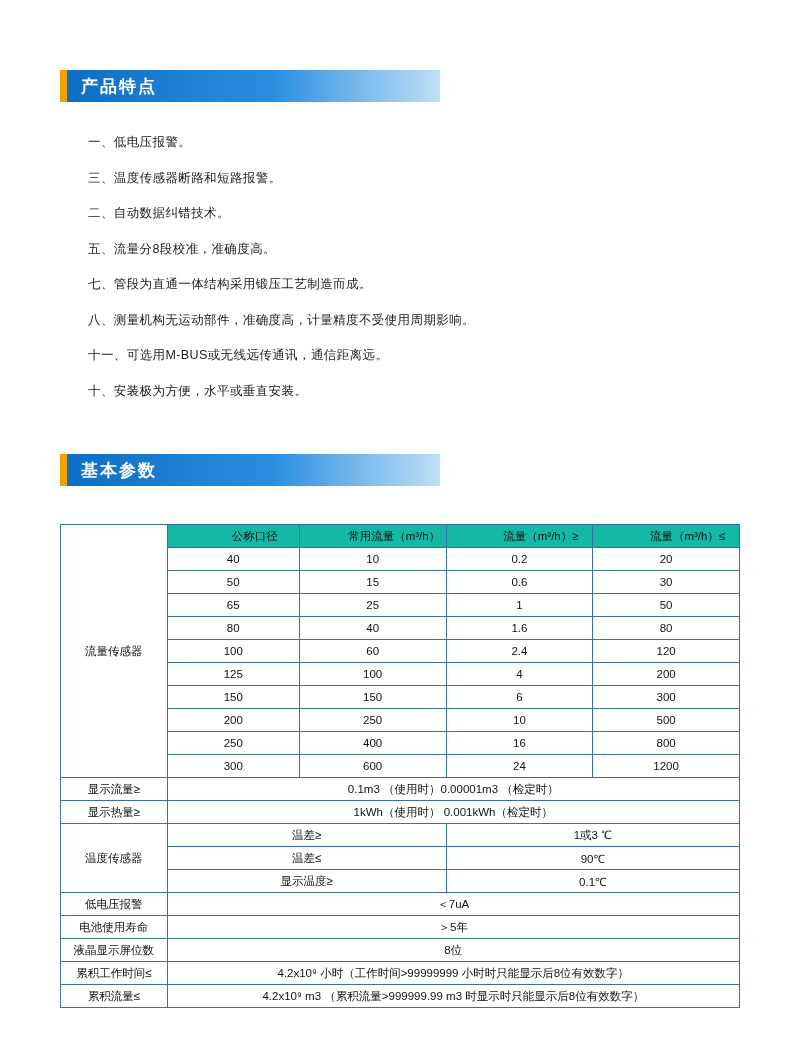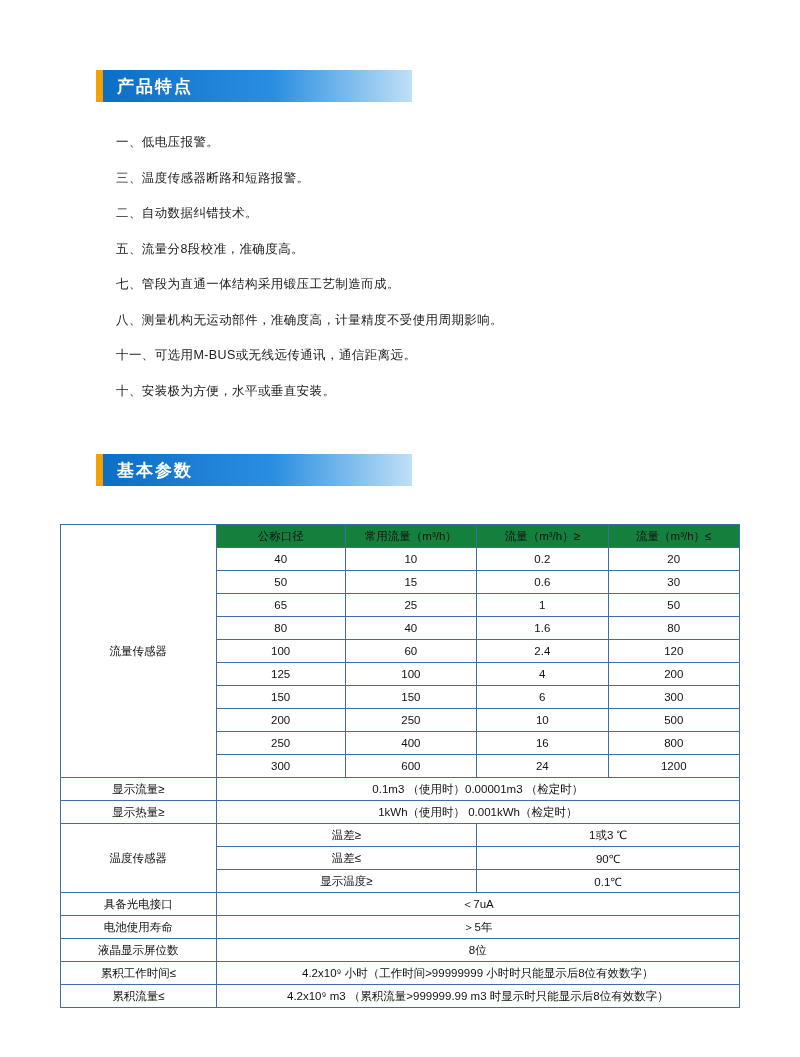--- a/index.html
+++ b/index.html
@@ -19,22 +19,22 @@
     width: 800px;
     height: 1057px;
     position: relative;
     box-sizing: border-box;
   }
 
   
   .section-head {
     position: relative;
     height: 32px;
-    margin: 0 0 0 96px;
-    width: 316px;
+    margin: 0 0 0 60px;
+    width: 380px;
     display: flex;
     align-items: stretch;
   }
   .section-head .accent {
     width: 7px;
     background: #f5a100;
     flex: 0 0 7px;
   }
   .section-head .bar {
     flex: 1 1 auto;
@@ -46,21 +46,21 @@
     color: #ffffff;
     font-size: 17px;
     font-weight: bold;
     letter-spacing: 2px;
     padding-left: 14px;
   }
 
   
   .features {
     margin: 34px 0 0 0;
-    padding: 0 0 0 116px;
+    padding: 0 0 0 88px;
     list-style: none;
   }
   .features li {
     font-size: 12.5px;
     color: #1a1a1a;
     line-height: 1;
     margin-bottom: 23px;
     letter-spacing: 0.4px;
   }
 
@@ -79,21 +79,22 @@
   }
   table.spec td, table.spec th {
     border: 1px solid #3a6ea5;
     padding: 2px 4px;
     text-align: center;
     vertical-align: middle;
     height: 18px;
     font-weight: normal;
   }
   table.spec .hdr-cell {
-    background: #15803d;
+    background: #14b8a6;
+    padding-left: 47px;
   }
   .col-label {
     width: 160px;
   }
   .col-a { width: 130px; }
   .col-b { width: 130px; }
   .col-c { width: 130px; }
   .col-d { width: 130px; }
   .lbl {
     text-align: center;
@@ -226,21 +227,21 @@
       <tr>
         <td class="sub-lbl" colspan="2">温差≤</td>
         <td colspan="2">90℃</td>
       </tr>
       <tr>
         <td class="sub-lbl" colspan="2">显示温度≥</td>
         <td colspan="2">0.1℃</td>
       </tr>
 
       <tr>
-        <td class="lbl">具备光电接口</td>
+        <td class="lbl">低电压报警</td>
         <td colspan="4">＜7uA</td>
       </tr>
       <tr>
         <td class="lbl">电池使用寿命</td>
         <td colspan="4">＞5年</td>
       </tr>
       <tr>
         <td class="lbl">液晶显示屏位数</td>
         <td colspan="4">8位</td>
       </tr>

